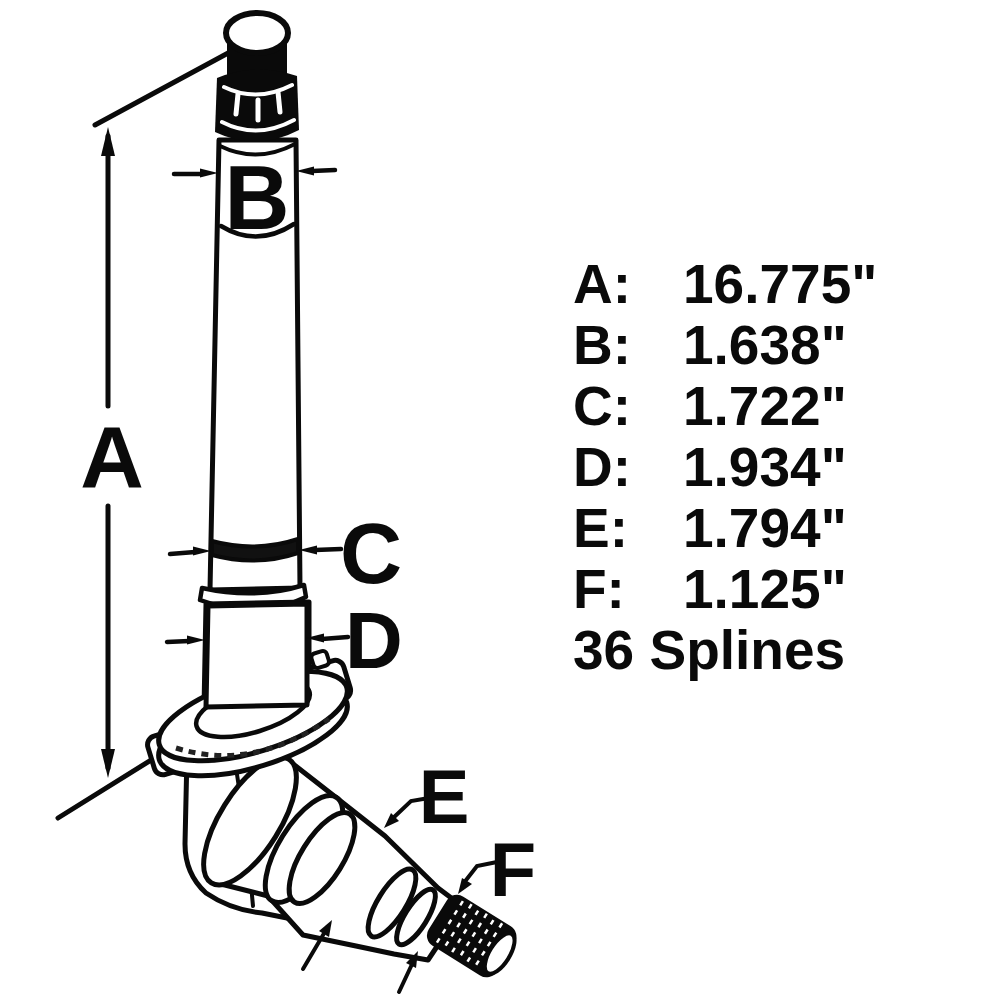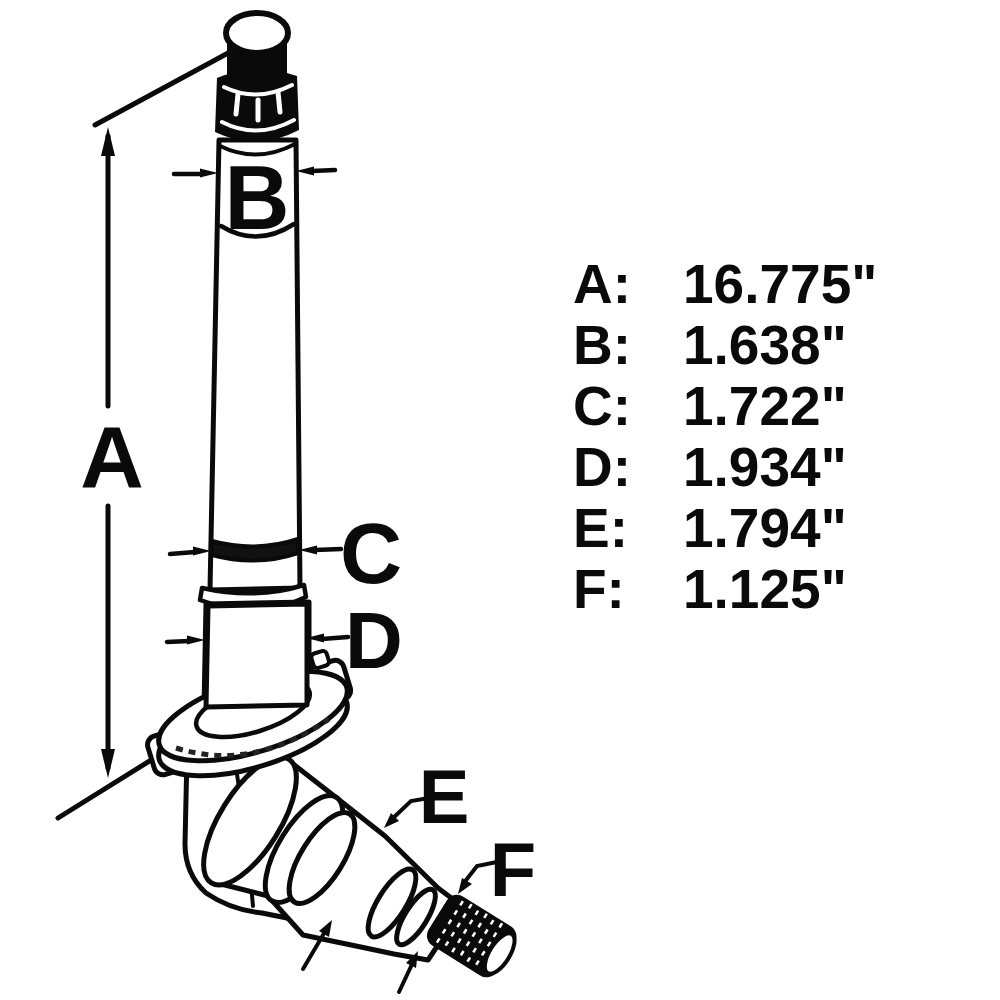--- a/index.html
+++ b/index.html
@@ -152,15 +152,16 @@
       <span class="spec-value">1.934"</span>
     </div>
     <div class="spec-row">
       <span class="spec-label">E:</span>
       <span class="spec-value">1.794"</span>
     </div>
     <div class="spec-row">
       <span class="spec-label">F:</span>
       <span class="spec-value">1.125"</span>
     </div>
+    <div class="spec-note">36 Splines</div>
   </div>
 
 </div>
 
 </body></html>

